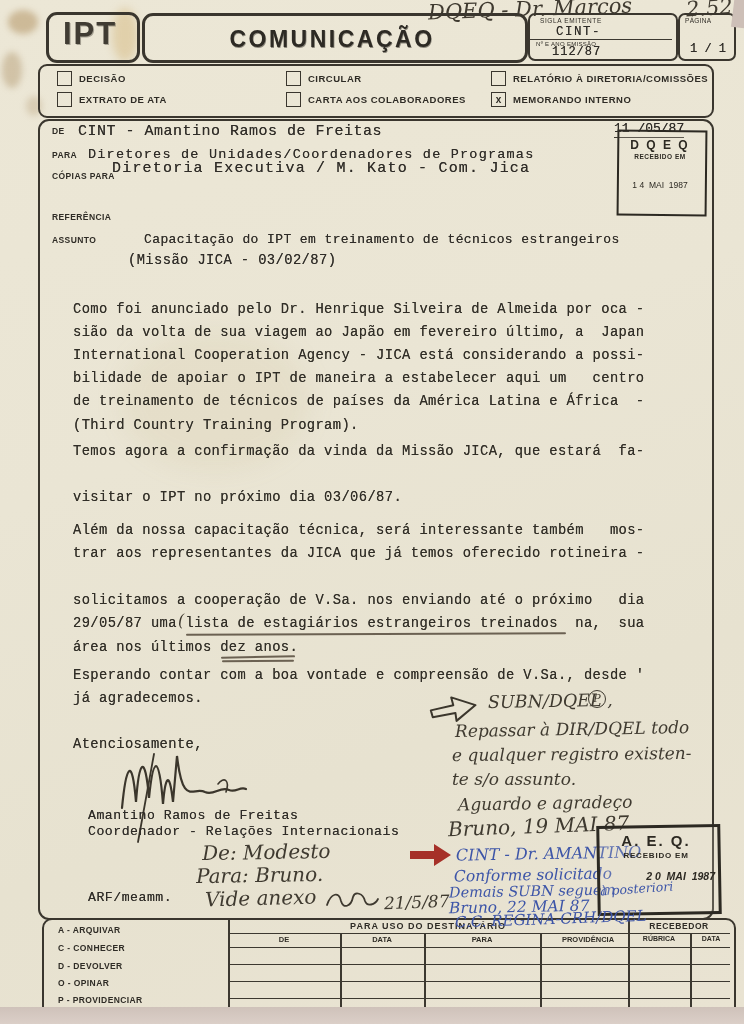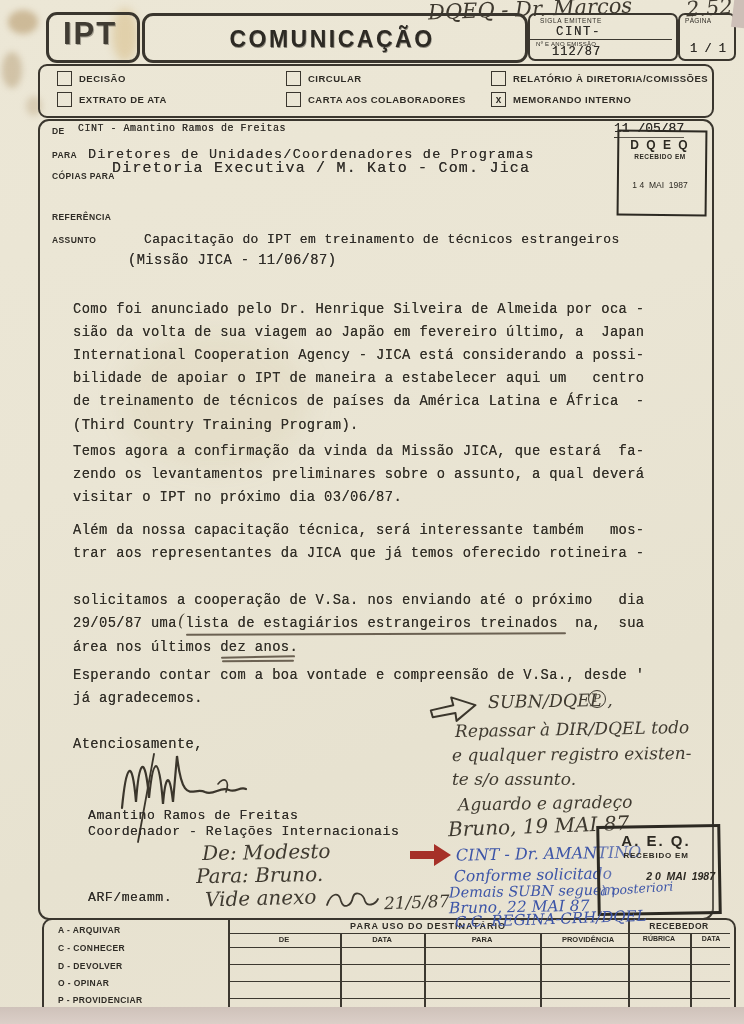--- a/index.html
+++ b/index.html
@@ -71,45 +71,44 @@
   <span class="chk" style="left:286px;top:92px;"></span>
   <span class="chklbl" style="left:308px;top:94px;">CARTA AOS COLABORADORES</span>
   <span class="chk" style="left:491px;top:71px;"></span>
   <span class="chklbl" style="left:513px;top:73px;">RELATÓRIO À DIRETORIA/COMISSÕES</span>
   <span class="chk" style="left:491px;top:92px;">x</span>
   <span class="chklbl" style="left:513px;top:94px;">MEMORANDO INTERNO</span>
 
   <div class="box" style="left:38px;top:119px;width:672px;height:797px;"></div>
 
   <span class="lbl" style="left:52px;top:126px;">DE</span>
-  <span class="mono" style="left:78px;top:123px;font-size:10px;letter-spacing:.5px;">CINT - Amantino Ramos de Freitas</span>
+  <span class="mono" style="left:78px;top:123px;font-size:15px;letter-spacing:.5px;">CINT - Amantino Ramos de Freitas</span>
   <span class="mono" style="left:614px;top:121px;font-size:13px;border-bottom:1.4px solid #3c3830;padding-bottom:1px;">11 /05/87</span>
   <span class="lbl" style="left:52px;top:150px;">PARA</span>
   <span class="mono" style="left:88px;top:147px;font-size:13.5px;letter-spacing:1.2px;">Diretores de Unidades/Coordenadores de Programas</span>
   <span class="lbl" style="left:52px;top:171px;">CÓPIAS PARA</span>
   <span class="mono" style="left:112px;top:160px;font-size:15px;letter-spacing:1.2px;">Diretoria Executiva / M. Kato - Com. Jica</span>
   <span class="lbl" style="left:52px;top:212px;">REFERÊNCIA</span>
   <span class="lbl" style="left:52px;top:235px;">ASSUNTO</span>
   <span class="mono" style="left:144px;top:232px;font-size:13px;letter-spacing:.4px;">Capacitação do IPT em treinamento de técnicos estrangeiros</span>
-  <span class="mono" style="left:128px;top:253px;font-size:13.8px;letter-spacing:.4px;">(Missão JICA - 11/06/87)</span>
+  <span class="mono" style="left:128px;top:253px;font-size:13.8px;letter-spacing:.4px;">(Missão JICA - 03/02/87)</span>
 
   <div class="stampbox" style="left:617px;top:130px;width:86px;height:82px;transform:rotate(.6deg);"></div>
   <div style="position:absolute;left:617px;top:138px;width:86px;text-align:center;font-size:12px;font-weight:bold;letter-spacing:2px;color:#2c2922;">D Q E Q</div>
   <div style="position:absolute;left:617px;top:153px;width:86px;text-align:center;font-size:6.5px;font-weight:bold;letter-spacing:.5px;color:#2c2922;">RECEBIDO EM</div>
   <div style="position:absolute;left:617px;top:180px;width:86px;text-align:center;font-size:8.5px;color:#2c2922;white-space:pre;">1 4  MAI  1987</div>
 
   <div class="tline" style="top:302px;">Como foi anunciado pelo Dr. Henrique Silveira de Almeida por oca -</div>
   <div class="tline" style="top:325px;">sião da volta de sua viagem ao Japão em fevereiro último, a  Japan</div>
   <div class="tline" style="top:348px;">International Cooperation Agency - JICA está considerando a possi-</div>
   <div class="tline" style="top:371px;">bilidade de apoiar o IPT de maneira a estabelecer aqui um   centro</div>
   <div class="tline" style="top:394px;">de treinamento de técnicos de países da América Latina e África  -</div>
   <div class="tline" style="top:418px;">(Third Country Training Program).</div>
 
   <div class="tline" style="top:444px;">Temos agora a confirmação da vinda da Missão JICA, que estará  fa-</div>
-  <div class="tline" style="top:467px;">zendo os levantamentos preliminares sobre o assunto, a qual deverá</div>
   <div class="tline" style="top:490px;">visitar o IPT no próximo dia 03/06/87.</div>
 
   <div class="tline" style="top:523px;">Além da nossa capacitação técnica, será interessante também   mos-</div>
   <div class="tline" style="top:546px;">trar aos representantes da JICA que já temos oferecido rotineira -</div>
   <div class="tline" style="top:593px;">solicitamos a cooperação de V.Sa. nos enviando até o próximo   dia</div>
   <div class="tline" style="top:616px;">29/05/87 uma lista de estagiários estrangeiros treinados  na,  sua</div>
   <div class="tline" style="top:640px;">área nos últimos dez anos.</div>
 
   <div class="tline" style="top:668px;">Esperando contar com a boa vontade e compreensão de V.Sa., desde '</div>
   <div class="tline" style="top:691px;">já agradecemos.</div>

